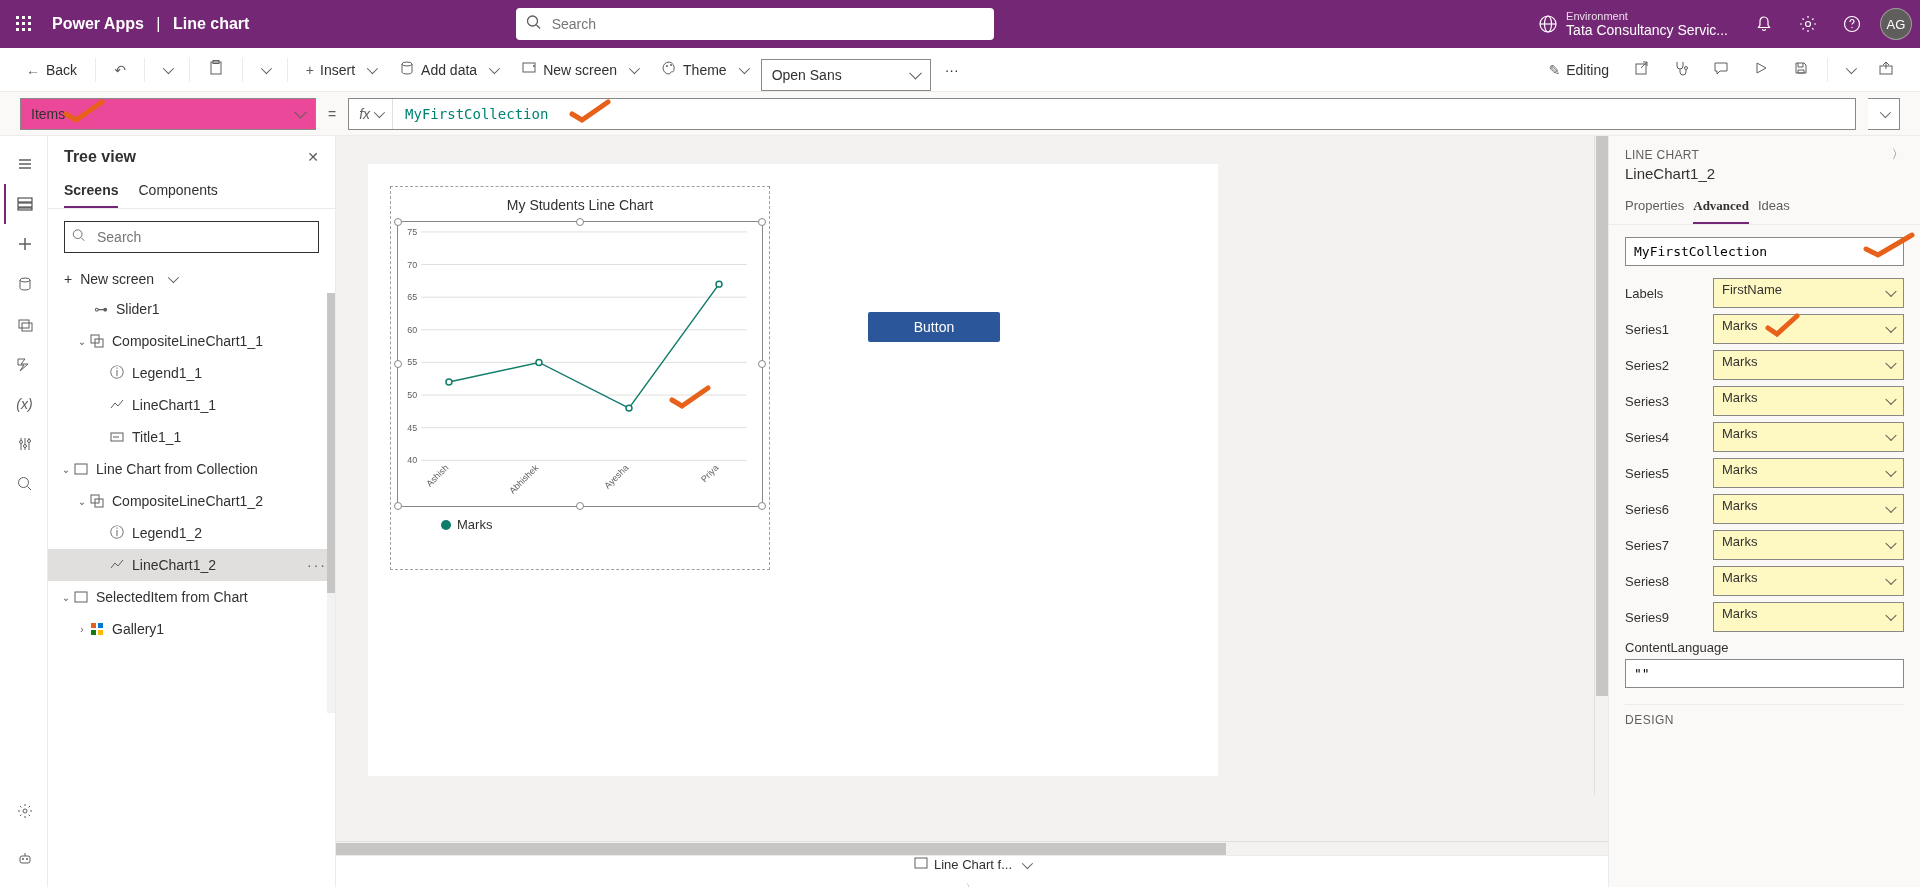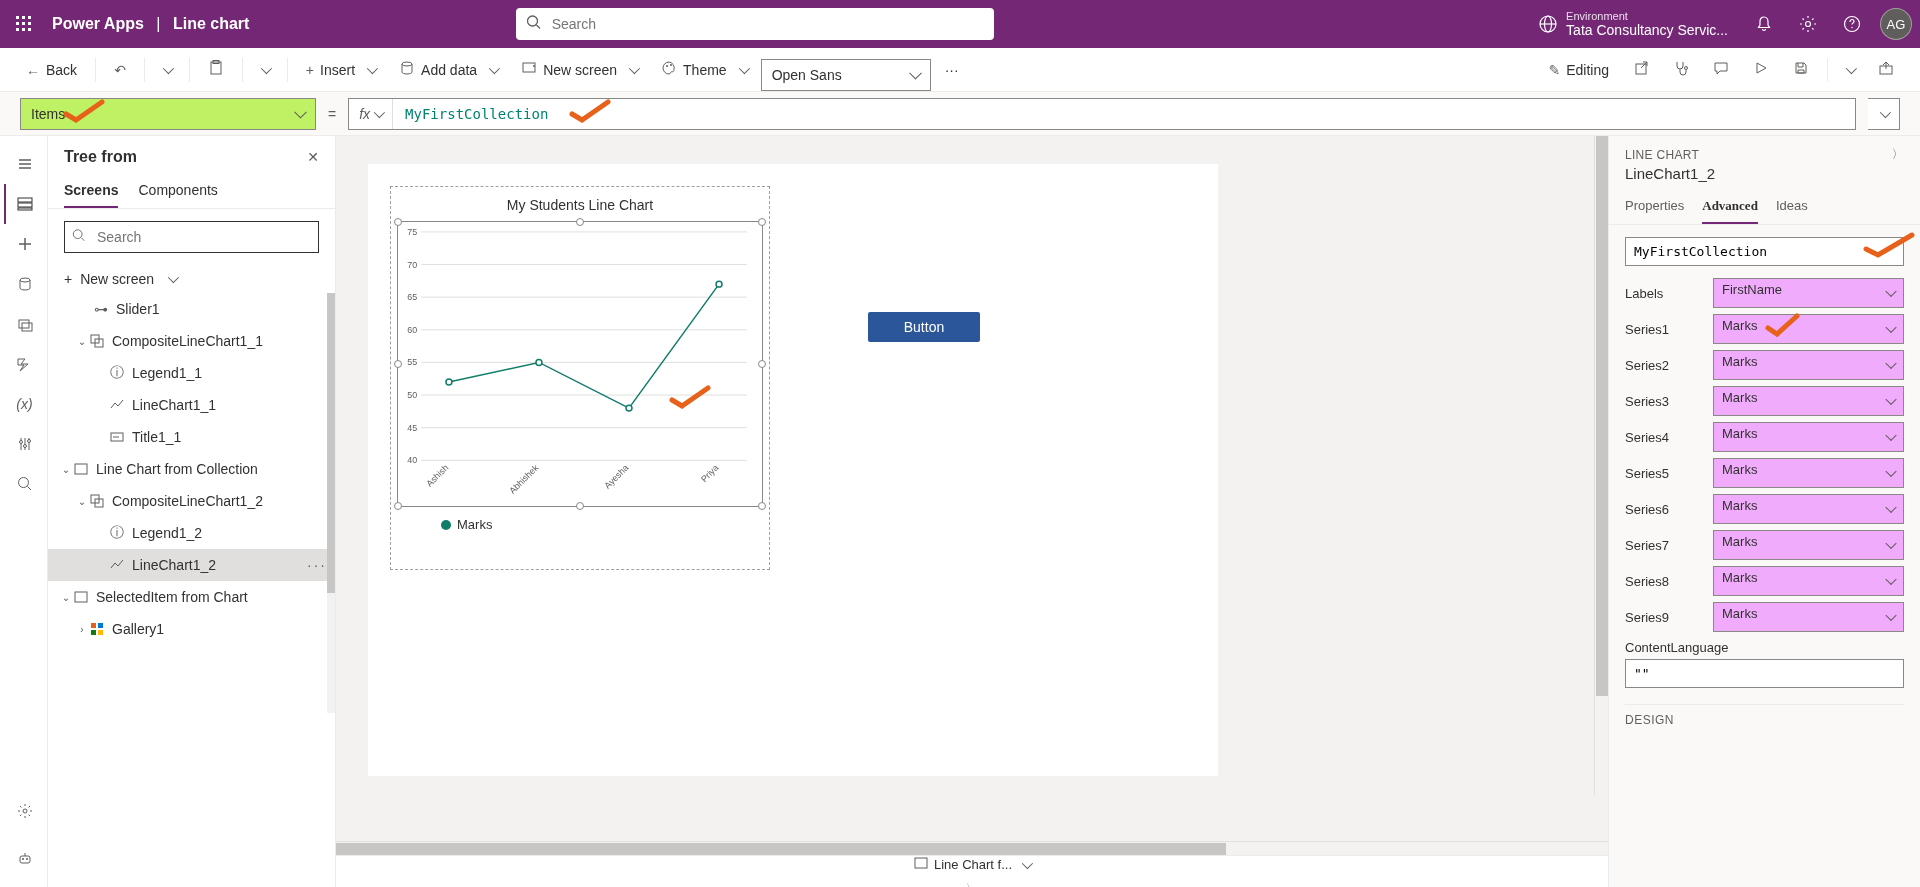--- a/index.html
+++ b/index.html
@@ -26,21 +26,21 @@
 .cmd-btn { display: flex; align-items: center; gap: 6px; padding: 0 10px; height: 32px; cursor: pointer; color: #323130; font-size: 14px; }
 .cmd-btn .ic { color: #605e5c; }
 .cmd-divider { width: 1px; height: 24px; background: #edebe9; margin: 0 4px; }
 .cmd-sel { border: 1px solid #8a8886; height: 32px; padding: 0 28px 0 10px; display: flex; align-items: center; position: relative; width: 170px; cursor: pointer; margin-top: 10px; }
 .cmd-sel::after { content: ""; position: absolute; right: 10px; top: 50%; width: 8px; height: 8px; border-right: 1px solid #605e5c; border-bottom: 1px solid #605e5c; transform: translateY(-70%) rotate(45deg); }
 .cmd-right { margin-left: auto; display: flex; align-items: center; gap: 4px; }
 .chev-down-sm { display: inline-block; width: 8px; height: 8px; border-right: 1px solid #605e5c; border-bottom: 1px solid #605e5c; transform: rotate(45deg) translateY(-2px); }
 
 
 .formula-bar { height: 44px; background: #faf9f8; display: flex; align-items: center; padding: 0 20px; gap: 12px; border-bottom: 1px solid #edebe9; }
-.prop-select { width: 296px; height: 32px; border: 1px solid #8a8886; background: #bef264; padding: 0 28px 0 10px; display: flex; align-items: center; position: relative; cursor: pointer; }
+.prop-select { width: 296px; height: 32px; border: 1px solid #8a8886; background: #ec4899; padding: 0 28px 0 10px; display: flex; align-items: center; position: relative; cursor: pointer; }
 .prop-select::after { content: ""; position: absolute; right: 10px; top: 50%; width: 8px; height: 8px; border-right: 1px solid #605e5c; border-bottom: 1px solid #605e5c; transform: translateY(-70%) rotate(45deg); }
 .eq-sign { font-size: 14px; color: #605e5c; }
 .fx-box { flex: 1; height: 32px; border: 1px solid #8a8886; background: white; display: flex; align-items: center; }
 .fx-label { padding: 0 10px; font-style: italic; color: #605e5c; border-right: 1px solid #e1dfdd; height: 100%; display: flex; align-items: center; gap: 4px; cursor: pointer; }
 .fx-input { padding: 0 12px; color: #008272; font-family: Consolas, monospace; }
 .fx-expand { width: 32px; height: 32px; border: 1px solid #8a8886; border-left: none; display: flex; align-items: center; justify-content: center; background: white; cursor: pointer; }
 
 
 .main { display: flex; height: calc(887px - 48px - 44px - 44px); }
 .left-rail { width: 48px; background: white; border-right: 1px solid #edebe9; display: flex; flex-direction: column; align-items: center; padding-top: 8px; }
@@ -75,46 +75,46 @@
 .chart-container { position: absolute; left: 22px; top: 22px; width: 380px; height: 384px; border: 1px dashed #a19f9d; }
 .chart-title { text-align: center; padding: 10px 0 4px; font-size: 14px; }
 .chart-selected { margin: 4px 6px; border: 1px solid #8a8886; height: 286px; position: relative; background: white; }
 .sel-handle { position: absolute; width: 8px; height: 8px; background: white; border: 1px solid #8a8886; border-radius: 50%; }
 .h-tl { left: -4px; top: -4px; } .h-tc { left: 50%; top: -4px; margin-left: -4px; } .h-tr { right: -4px; top: -4px; }
 .h-ml { left: -4px; top: 50%; margin-top: -4px; } .h-mr { right: -4px; top: 50%; margin-top: -4px; }
 .h-bl { left: -4px; bottom: -4px; } .h-bc { left: 50%; bottom: -4px; margin-left: -4px; } .h-br { right: -4px; bottom: -4px; }
 .chart-svg { width: 100%; height: 100%; }
 .legend-row { display: flex; align-items: center; gap: 6px; padding: 6px 0 0 50px; font-size: 13px; }
 .legend-dot { width: 10px; height: 10px; border-radius: 50%; background: #107c6a; }
-.canvas-button { position: absolute; left: 500px; top: 148px; width: 112px; height: 30px; background: #2b579a; color: white; display: flex; align-items: center; justify-content: center; font-size: 14px; cursor: pointer; border-radius: 2px; }
+.canvas-button { position: absolute; left: 500px; top: 148px; width: 132px; height: 30px; background: #2b579a; color: white; display: flex; align-items: center; justify-content: center; font-size: 14px; cursor: pointer; border-radius: 2px; }
 .canvas-hscroll { height: 14px; background: #f3f2f1; border-top: 1px solid #e1dfdd; position: relative; }
 .canvas-hthumb { position: absolute; left: 0; top: 1px; height: 12px; width: 70%; background: #c8c6c4; }
 .canvas-vscroll { position: absolute; right: 0; top: 0; width: 14px; height: calc(100% - 46px); background: #f3f2f1; border-left: 1px solid #e1dfdd; }
 .canvas-vthumb { position: absolute; top: 0; left: 1px; width: 12px; height: 85%; background: #c8c6c4; }
 
 
 .canvas-footer { height: 32px; background: white; border-top: 1px solid #edebe9; display: flex; align-items: center; padding: 0 16px; gap: 8px; font-size: 13px; flex-direction: column; }
 .breadcrumb-item { display: flex; align-items: center; gap: 6px; padding: 0 8px; cursor: pointer; }
 .bsep { color: #a19f9d; }
 .zoom-group { margin-left: auto; display: flex; align-items: center; gap: 12px; }
 .zoom-slider { width: 100px; height: 2px; background: #c8c6c4; position: relative; cursor: pointer; }
 .zoom-slider .thumb { position: absolute; left: 60%; top: -5px; width: 12px; height: 12px; border-radius: 50%; background: #605e5c; }
 
 
 .props-panel { width: 312px; background: #faf9f8; border-left: 1px solid #edebe9; display: flex; flex-direction: column; overflow: hidden; }
 .props-type-row { display: flex; align-items: center; justify-content: space-between; padding: 10px 16px 2px; font-size: 12px; color: #605e5c; letter-spacing: 0.3px; }
 .props-name { padding: 0 16px 8px; font-size: 15px; font-weight: 400; }
-.props-tabs { display: flex; gap: 18px; padding: 0 16px; border-bottom: 1px solid #edebe9; }
+.props-tabs { display: flex; gap: 9px; padding: 0 16px; border-bottom: 1px solid #edebe9; }
 .props-tab { padding: 8px 0; cursor: pointer; font-size: 13px; border-bottom: 2px solid transparent; color: #605e5c; }
 .props-tab.active { border-bottom-color: #742774; color: #323130; font-weight: 600; font-family: Liberation Serif, serif; }
 .props-body { flex: 1; overflow-y: auto; padding: 12px 16px; }
 .prop-text-input { width: 100%; border: 1px solid #8a8886; background: white; padding: 6px 8px; font-family: Consolas, monospace; font-size: 13px; margin-bottom: 12px; }
 .prop-row { display: flex; align-items: center; margin-bottom: 6px; }
 .prop-row .plabel { width: 88px; font-size: 13px; color: #323130; }
-.prop-row .pselect { flex: 1; border: 1px solid #8a8886; background: #f0abfc; height: 30px; padding: 0 24px 8px 8px; display: flex; align-items: center; position: relative; cursor: pointer; font-size: 13px; }
+.prop-row .pselect { flex: 1; border: 1px solid #8a8886; background: #fef9c3; height: 30px; padding: 0 24px 8px 8px; display: flex; align-items: center; position: relative; cursor: pointer; font-size: 13px; }
 .prop-row .pselect::after { content: ""; position: absolute; right: 8px; top: 50%; width: 7px; height: 7px; border-right: 1px solid #605e5c; border-bottom: 1px solid #605e5c; transform: translateY(-70%) rotate(45deg); }
 .prop-full-label { font-size: 13px; color: #323130; margin: 8px 0 4px; }
 .design-sep { border-top: 1px solid #edebe9; margin-top: 12px; padding-top: 8px; font-size: 12px; color: #605e5c; letter-spacing: 0.5px; }
 
 
 .orange-check { position: absolute; width: 44px; height: 28px; pointer-events: none; z-index: 50; }
 .orange-check svg path { stroke: #e8611a; stroke-width: 5; stroke-linecap: round; fill: none; }
 </style>
 </head>
 <body>
@@ -387,21 +387,21 @@
           <rect x="3" y="5" width="10" height="7" rx="2" stroke="#605e5c" fill="none"></rect>
           <circle cx="6" cy="8" r="1" fill="#605e5c"></circle>
           <circle cx="10" cy="8" r="1" fill="#605e5c"></circle>
           <line x1="8" y1="2" x2="8" y2="5" stroke="#605e5c"></line>
         </svg>
       </div>
   </div>
 
   <div class="tree-panel">
     <div class="tree-header">
-      <h2>Tree from</h2>
+      <h2>Tree view</h2>
       <span class="tree-close">✕</span>
     </div>
     <div class="tree-tabs">
       <div class="tree-tab active">Screens</div>
       <div class="tree-tab">Components</div>
     </div>
     <div class="tree-search">
       <span class="ic"><svg width="14" height="14" viewBox="0 0 16 16">
             <circle cx="6.5" cy="6.5" r="5" stroke="#605e5c" fill="none"></circle>
             <line x1="10.5" y1="10.5" x2="14" y2="14" stroke="#605e5c"></line>

